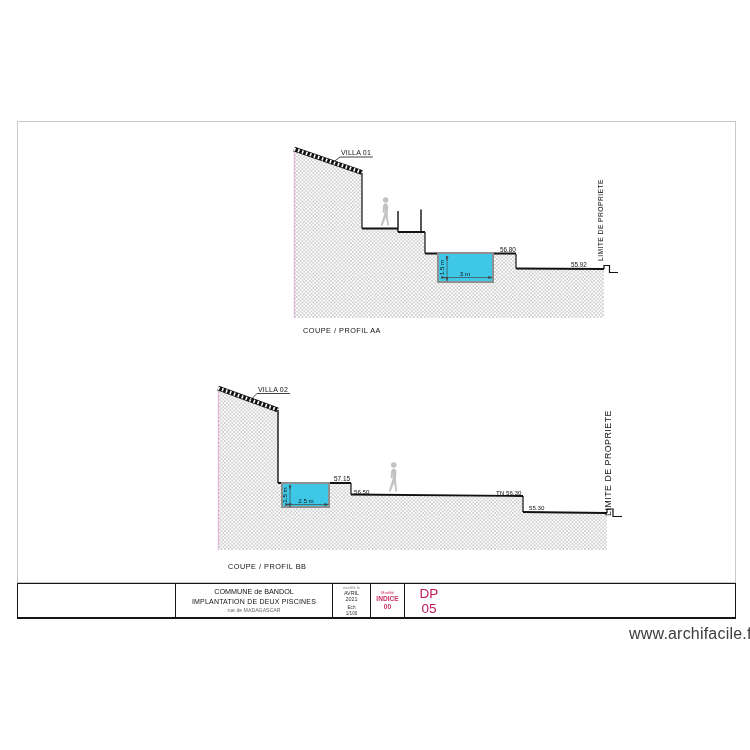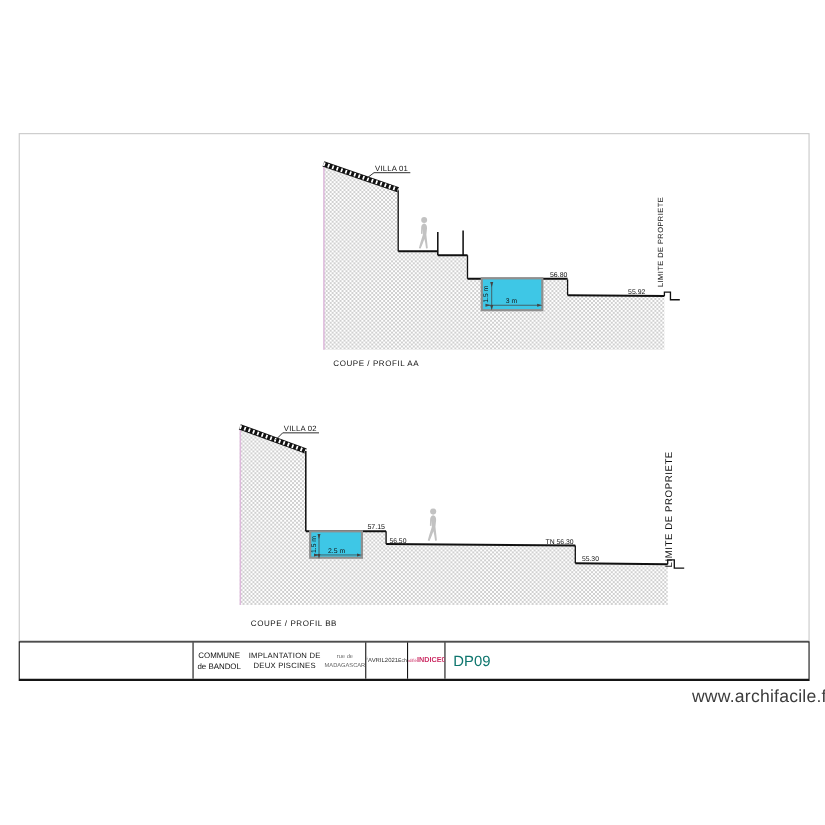--- a/index.html
+++ b/index.html
@@ -9,41 +9,41 @@
   
   #frame{left:17px;top:121px;width:719px;height:462px;
          border:1px solid #c9c9c9;box-sizing:border-box;}
   svg{position:absolute;overflow:visible;}
   svg text{font-family:"Liberation Sans", sans-serif;fill:#111;}
   
   #titleblock{left:17px;top:583px;width:719px;height:36px;display:flex;
               border:1.6px solid #151515;border-bottom-width:2.6px;
               box-sizing:border-box;background:#fff;}
   .tb-cell{border-right:1.6px solid #151515;box-sizing:border-box;height:100%;
-           display:flex;flex-direction:row;align-items:center;justify-content:center;
+           display:flex;flex-direction:column;align-items:center;justify-content:center;
            text-align:center;overflow:hidden;}
   .tb-cell:last-child{border-right:none;}
   .c1{width:158px;}
   .c2{width:157px;}
   .c2 .l1{font-size:7.2px;line-height:10px;}
   .c2 .l2{font-size:7px;line-height:9px;letter-spacing:.2px;}
   .c2 .l3{font-size:5.2px;line-height:8px;color:#666;}
   .c3{width:284px;}
   .c3 .title{font-size:15px;letter-spacing:.3px;line-height:17px;}
   .c3 .subtitle{font-size:9.3px;letter-spacing:.2px;line-height:11px;color:#222;}
   .c4{width:38px;}
   .c4 .t{font-size:4px;color:#8a8a8a;line-height:5px;}
   .c4 .d{font-size:5.4px;line-height:6px;color:#333;}
   .c4 .sp{height:3px;}
   .c4 .e{font-size:4.6px;line-height:5.5px;color:#333;}
   .c5{width:34px;}
   .c5 .t{font-size:4px;line-height:5px;}
   .c5 .m{font-size:6.6px;line-height:8px;font-weight:bold;}
   .c6{width:48px;}
-  .c6 div{font-size:13.5px;line-height:15px;font-weight:500;color:#0f766e;}
+  .c6 div{font-size:13.5px;line-height:15px;font-weight:500;color:#be185d;}
   #website{left:629px;top:625px;font-size:16px;letter-spacing:.2px;color:#3c3c3c;}
 </style>
 </head>
 <body>
 
 <div id="frame" class="abs"></div>
 
 <svg class="abs" style="left:285px;top:140px" width="345" height="200" viewBox="285 140 345 200">
   <defs>
     <pattern id="hatchA" width="3.6" height="3.6" patternUnits="userSpaceOnUse">
@@ -143,17 +143,17 @@
     <div class="e">Ech</div>
     <div class="e">1/100</div>
   </div>
   <div class="tb-cell c5" style="color:#cc2f66;">
     <div class="t">Modifié</div>
     <div class="m">INDICE</div>
     <div class="m">00</div>
   </div>
   <div class="tb-cell c6">
     <div>DP</div>
-    <div>09</div>
+    <div>05</div>
   </div>
 </div>
 
 <div id="website" class="abs">www.archifacile.fr</div>
 
 </body></html>

